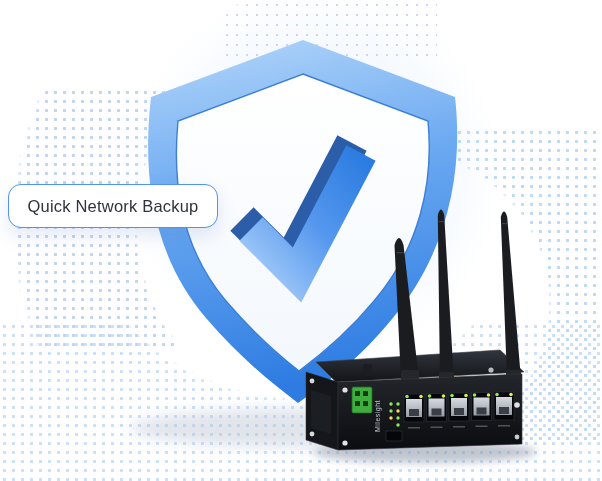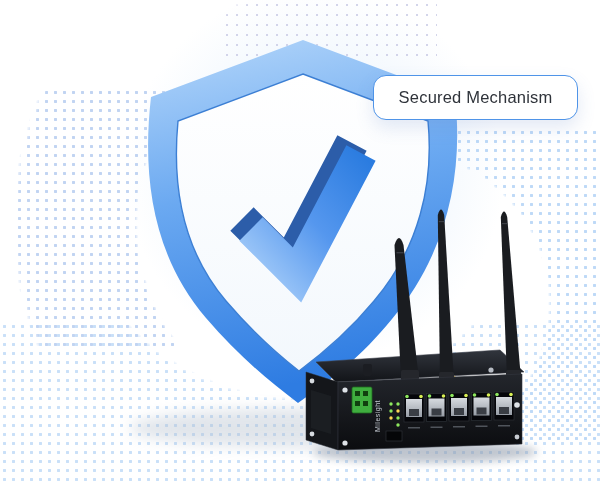--- a/index.html
+++ b/index.html
@@ -199,17 +199,17 @@
         </g>
       </g>
 
       <circle cx="345" cy="390" r="2.6" fill="#dfe3e8"></circle>
       <circle cx="345" cy="443" r="2.6" fill="#dfe3e8"></circle>
       <circle cx="517" cy="405" r="2.8" fill="#dfe3e8"></circle>
       <circle cx="517" cy="437" r="2.4" fill="#c8ccd2"></circle>
     </g>
   </svg>
 
-  <div class="callout callout-2">
-    <span>Secured Mechanism</span>
+  <div class="callout callout-3">
+    <span>Quick Network Backup</span>
   </div>
 
 </div>
 
 </body></html>

